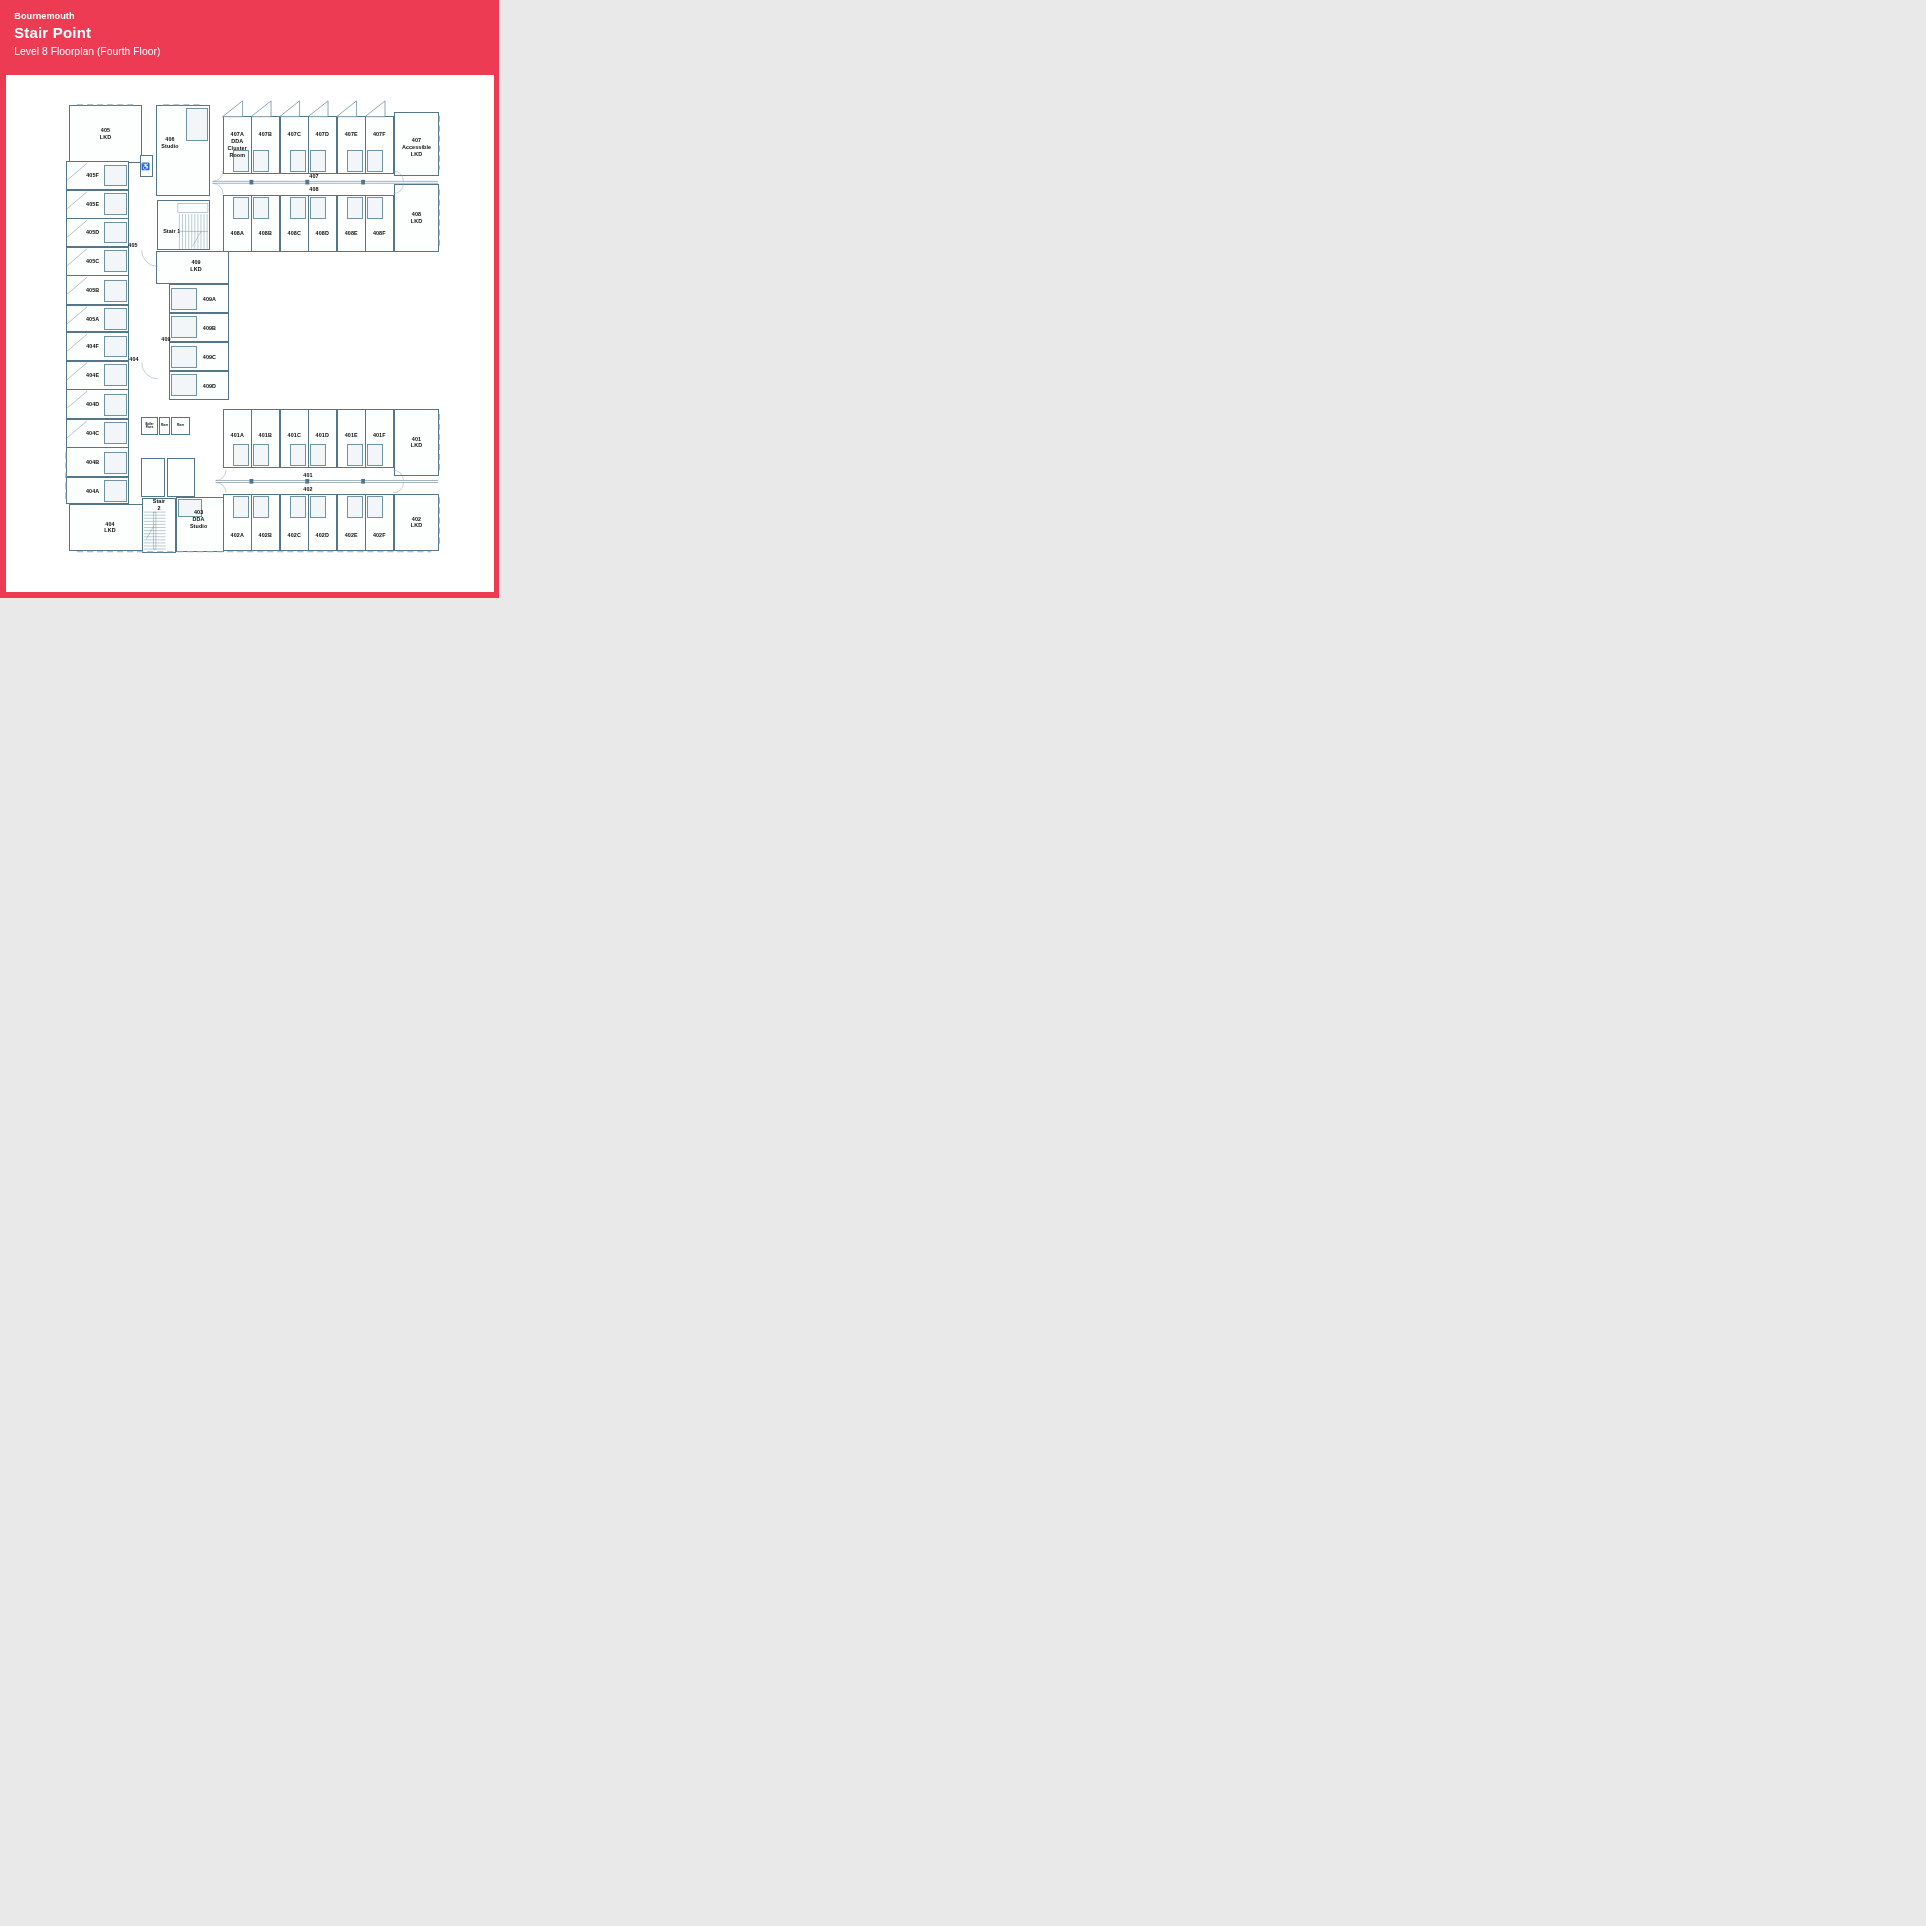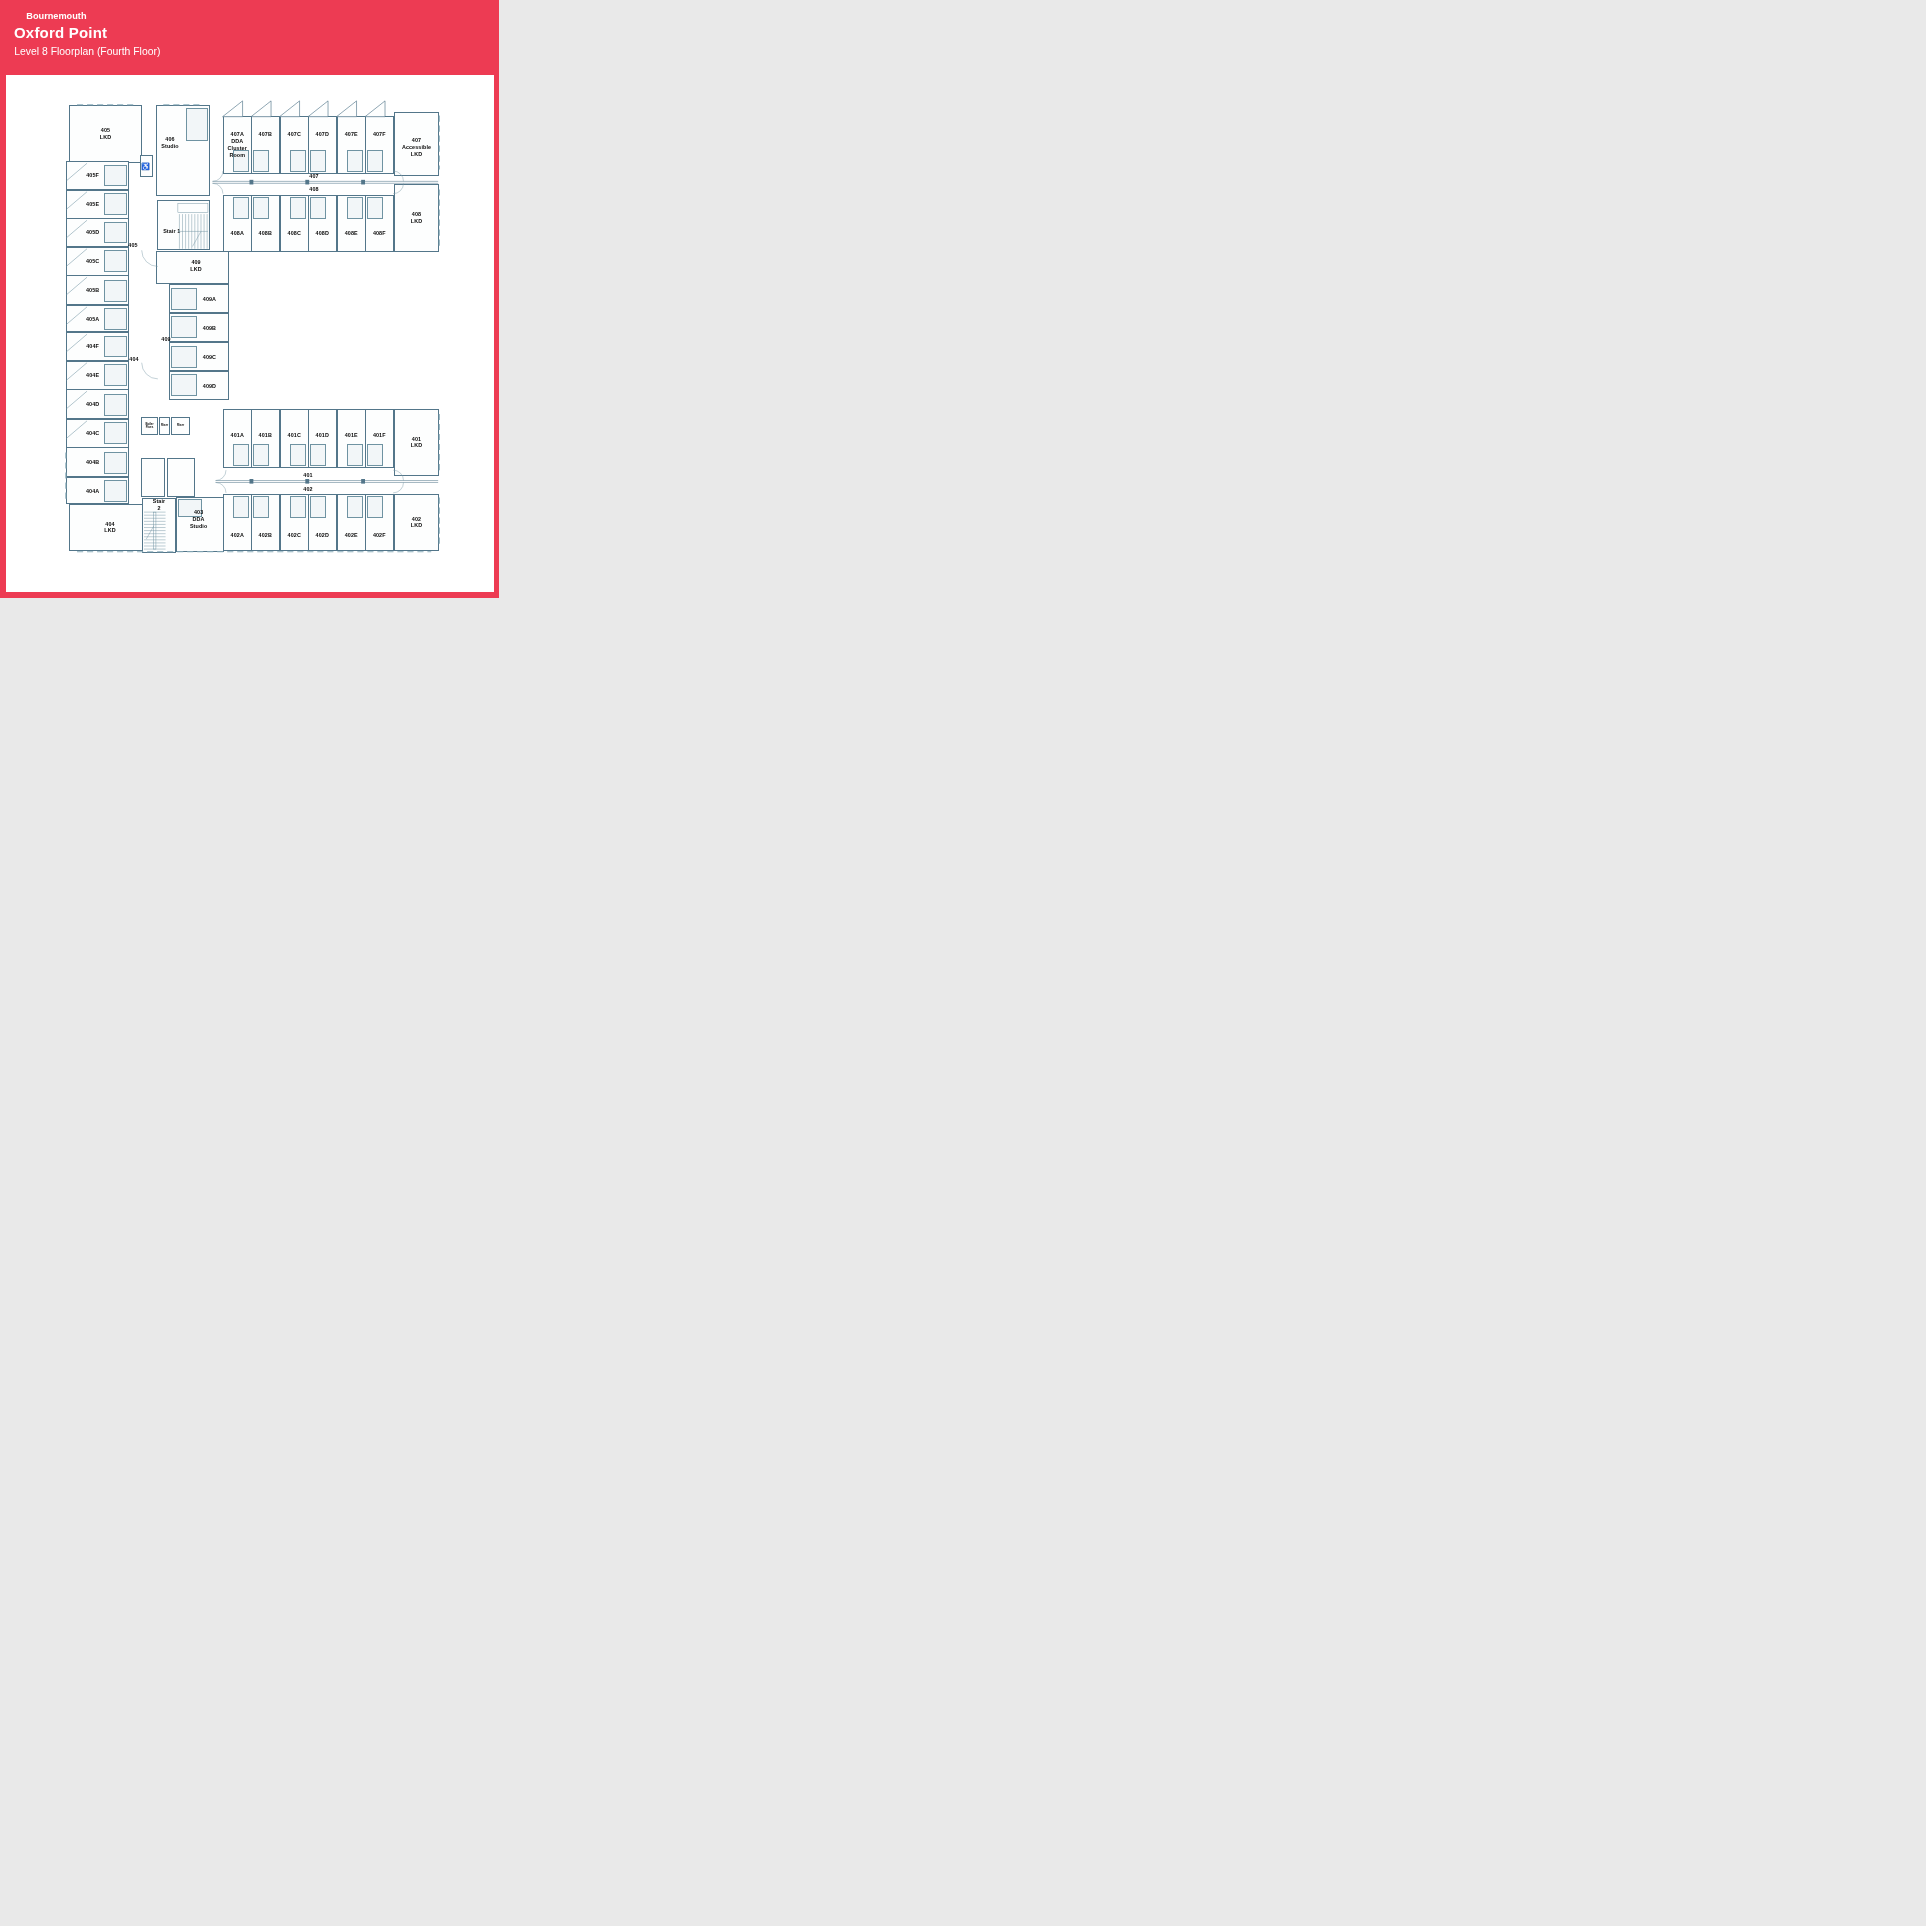--- a/index.html
+++ b/index.html
@@ -1,20 +1,20 @@
 <!DOCTYPE html>
 <html style="font-size:6.2px"><head>
 <meta charset="utf-8">
 <style>
   html,body{margin:0;padding:0;background:#e9e9e9;}
   .page{position:relative;width:499px;height:598px;background:#ED3B53;overflow:hidden;
         font-family:"Liberation Sans",sans-serif;}
   
   .hdr{position:absolute;left:0;top:0;width:100%;height:75px;}
-  .hdr .t1{position:absolute;left:14.3px;top:10.8px;font-size:9.2px;font-weight:600;color:#fff;margin-left:12px;}
+  .hdr .t1{position:absolute;left:14.3px;top:10.8px;font-size:9.2px;font-weight:600;color:#fff;}
   .hdr .t2{position:absolute;left:14px;top:24px;font-size:15px;font-weight:800;color:#fff;letter-spacing:0.2px;}
   .hdr .t3{position:absolute;left:14.3px;top:46px;font-size:10.4px;font-weight:400;color:#fff;}
   
   .panel{position:absolute;left:5.8px;top:75px;width:488px;height:517px;background:#ffffff;}
   
   .plan,.decor{position:absolute;left:0;top:0;width:499px;height:598px;}
   .decor{pointer-events:none;}
   .room{position:absolute;background:#FDFEFE;border:0.7px solid #53768A;box-sizing:border-box;}
   .room-label{position:absolute;transform:translate(-50%,-50%);color:#0A0A0A;font-size:5.4px;
       font-weight:700;line-height:1.28;text-align:center;white-space:pre-line;letter-spacing:0.1px;}
@@ -24,21 +24,21 @@
       font-size:5.4px;font-weight:700;letter-spacing:0.1px;}
   .plan-icon{position:absolute;transform:translate(-50%,-50%);color:#4A6F80;font-size:7.3px;}
 </style>
 </head>
 <body>
 
 <div class="page">
 
   <div class="hdr">
     <div class="t1">Bournemouth</div>
-    <div class="t2">Oxford Point</div>
+    <div class="t2">Stair Point</div>
     <div class="t3">Level 8 Floorplan (Fourth Floor)</div>
   </div>
 
   <div class="panel"></div>
 
   <div class="plan">
       <div class="room" style="left: 69px; top: 105px; width: 73px; height: 58px;">
         <div class="room-label" style="left: 50%; top: 50%;">405
 LKD</div>
       </div>

